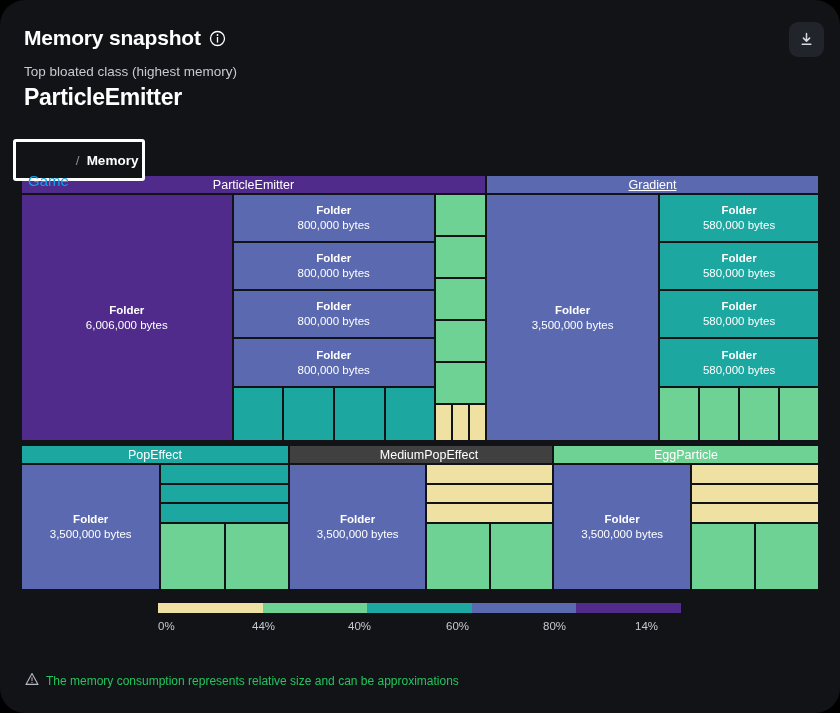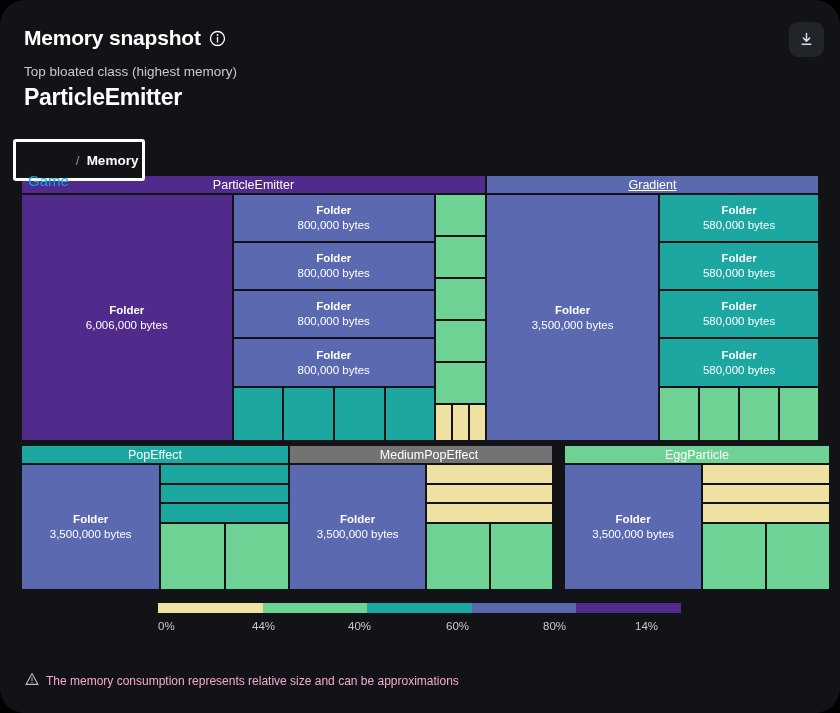--- a/index.html
+++ b/index.html
@@ -96,21 +96,21 @@
   .legend-ticks span {
     position: absolute; top: 0;
     font-size: 11.5px; color: #c7c9cf;
   }
 
   
   #footer {
     position: absolute; left: 25px; top: 672px;
     display: flex; align-items: center; gap: 7px;
   }
-  #footer .ftxt { font-size: 12px; color: #f9a8d4; }
+  #footer .ftxt { font-size: 12px; color: #22c55e; }
   .warn-icon { display: block; }
 </style>
 </head>
 <body>
 
 <div id="card">
 
   <div id="header">
     <div class="title-row">
       <span class="title">Memory snapshot</span>
@@ -216,34 +216,34 @@
             <span class="val">3,500,000 bytes</span>
           </div>
           <div class="cell" style="left: 52%; top: 0%; width: 48%; height: 15.5%; background: rgb(28, 168, 160);"></div>
           <div class="cell" style="left: 52%; top: 15.5%; width: 48%; height: 15.5%; background: rgb(28, 168, 160);"></div>
           <div class="cell" style="left: 52%; top: 31%; width: 48%; height: 15.5%; background: rgb(28, 168, 160);"></div>
           <div class="cell" style="left: 52%; top: 46.5%; width: 24%; height: 53.5%; background: rgb(110, 210, 149);"></div>
           <div class="cell" style="left: 76%; top: 46.5%; width: 24%; height: 53.5%; background: rgb(110, 210, 149);"></div>
         </div>
       </div>
       <div class="group" style="left: 268px; top: 270px; width: 264px; height: 145px;">
-        <div class="grp-header" style="background: #737373; padding-left: 16px;">MediumPopEffect</div>
+        <div class="grp-header" style="background: #404040; padding-left: 16px;">MediumPopEffect</div>
         <div class="grp-body">
           <div class="cell" style="left: 0%; top: 0%; width: 52%; height: 100%; background: rgb(91, 106, 176);">
             <span class="lbl">Folder</span>
             <span class="val">3,500,000 bytes</span>
           </div>
           <div class="cell" style="left: 52%; top: 0%; width: 48%; height: 15.5%; background: rgb(239, 225, 162);"></div>
           <div class="cell" style="left: 52%; top: 15.5%; width: 48%; height: 15.5%; background: rgb(239, 225, 162);"></div>
           <div class="cell" style="left: 52%; top: 31%; width: 48%; height: 15.5%; background: rgb(239, 225, 162);"></div>
           <div class="cell" style="left: 52%; top: 46.5%; width: 24%; height: 53.5%; background: rgb(110, 210, 149);"></div>
           <div class="cell" style="left: 76%; top: 46.5%; width: 24%; height: 53.5%; background: rgb(110, 210, 149);"></div>
         </div>
       </div>
-      <div class="group" style="left: 543px; top: 270px; width: 266px; height: 145px;">
+      <div class="group" style="left: 532px; top: 270px; width: 266px; height: 145px;">
         <div class="grp-header" style="background: rgb(110, 210, 149);">EggParticle</div>
         <div class="grp-body">
           <div class="cell" style="left: 0%; top: 0%; width: 52%; height: 100%; background: rgb(91, 106, 176);">
             <span class="lbl">Folder</span>
             <span class="val">3,500,000 bytes</span>
           </div>
           <div class="cell" style="left: 52%; top: 0%; width: 48%; height: 15.5%; background: rgb(239, 225, 162);"></div>
           <div class="cell" style="left: 52%; top: 15.5%; width: 48%; height: 15.5%; background: rgb(239, 225, 162);"></div>
           <div class="cell" style="left: 52%; top: 31%; width: 48%; height: 15.5%; background: rgb(239, 225, 162);"></div>
           <div class="cell" style="left: 52%; top: 46.5%; width: 24%; height: 53.5%; background: rgb(110, 210, 149);"></div>

